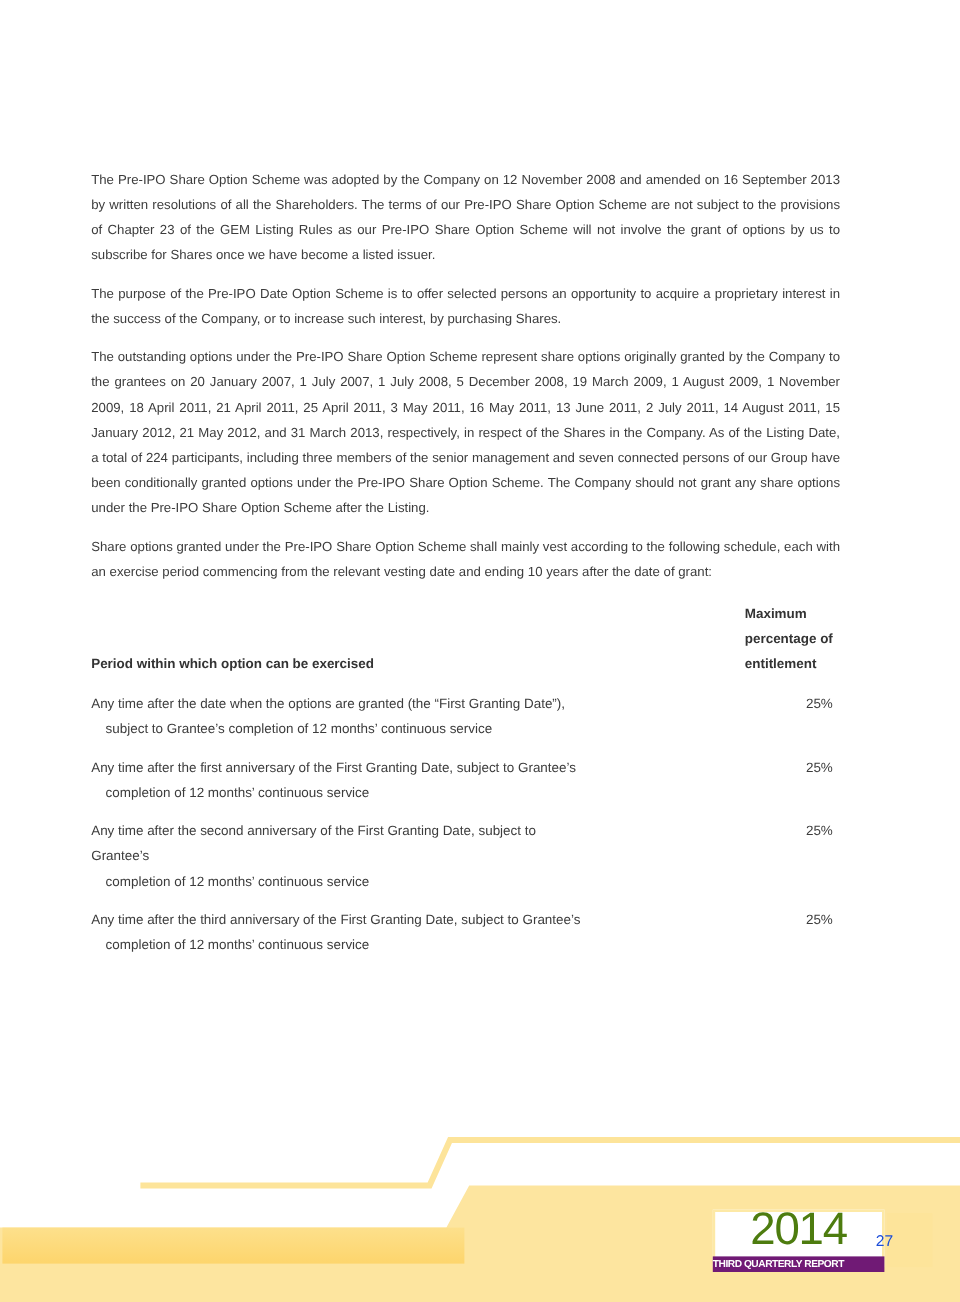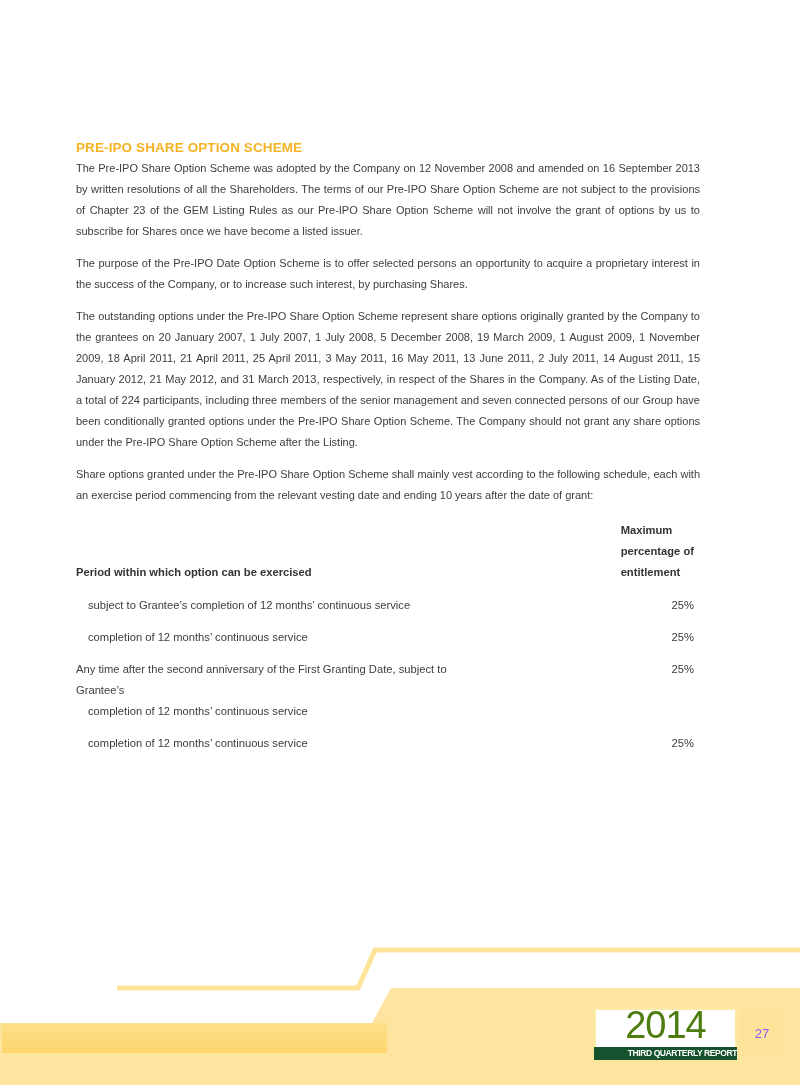--- a/index.html
+++ b/index.html
@@ -14,65 +14,67 @@
   .row { display:flex; justify-content:space-between; font-size:11.2px; line-height:21px; margin-bottom:11px; color:#3c3c3c; }
   .row .desc { width:420px; }
   .row .desc .l1 { display:block; }
   .row .desc .l2 { display:block; padding-left:12px; }
   .row .pct { text-align:right; }
   
   .footer { position:absolute; left:0; top:930px; width:800px; height:155px; }
   .footer svg { position:absolute; left:0; top:0; }
   .logo-box { position:absolute; left:594px; top:1008px; width:143px; height:48px; background:#fff; border:2px solid #fde9a6; box-sizing:border-box; }
   .logo-year { position:absolute; left:594px; top:1005px; width:143px; text-align:center; font-size:38px; line-height:40px; color:#4d7c0f; font-family:"Liberation Sans", sans-serif; font-weight:normal; letter-spacing:-1px; }
-  .logo-sub { position:absolute; left:594px; top:1047px; width:143px; height:13px; background:#14532d; color:#fff; font-size:8.5px; font-weight:bold; line-height:13px; text-align:right; letter-spacing:-0.4px; }
+  .logo-sub { position:absolute; left:594px; top:1047px; width:143px; height:13px; background:#701a75; color:#fff; font-size:8.5px; font-weight:bold; line-height:13px; text-align:left; letter-spacing:-0.4px; }
   .page-box { position:absolute; left:739px; top:1011px; width:38px; height:45px; background:#fde49a; }
-  .page-num { position:absolute; left:743px; top:1011px; width:38px; height:45px; line-height:45px; text-align:center; font-size:13px; color:#8b5cf6; }
+  .page-num { position:absolute; left:718px; top:1011px; width:38px; height:45px; line-height:45px; text-align:center; font-size:13px; color:#1d4ed8; }
 </style>
 </head>
 <body>
 
 <div class="content">
-  <h2 class="heading">PRE-IPO SHARE OPTION SCHEME</h2>
   <p class="para">The Pre-IPO Share Option Scheme was adopted by the Company on 12 November 2008 and amended on 16 September 2013 by written resolutions of all the Shareholders. The terms of our Pre-IPO Share Option Scheme are not subject to the provisions of Chapter 23 of the GEM Listing Rules as our Pre-IPO Share Option Scheme will not involve the grant of options by us to subscribe for Shares once we have become a listed issuer.</p>
   <p class="para">The purpose of the Pre-IPO Date Option Scheme is to offer selected persons an opportunity to acquire a proprietary interest in the success of the Company, or to increase such interest, by purchasing Shares.</p>
   <p class="para">The outstanding options under the Pre-IPO Share Option Scheme represent share options originally granted by the Company to the grantees on 20 January 2007, 1 July 2007, 1 July 2008, 5 December 2008, 19 March 2009, 1 August 2009, 1 November 2009, 18 April 2011, 21 April 2011, 25 April 2011, 3 May 2011, 16 May 2011, 13 June 2011, 2 July 2011, 14 August 2011, 15 January 2012, 21 May 2012, and 31 March 2013, respectively, in respect of the Shares in the Company. As of the Listing Date, a total of 224 participants, including three members of the senior management and seven connected persons of our Group have been conditionally granted options under the Pre-IPO Share Option Scheme. The Company should not grant any share options under the Pre-IPO Share Option Scheme after the Listing.</p>
   <p class="para">Share options granted under the Pre-IPO Share Option Scheme shall mainly vest according to the following schedule, each with an exercise period commencing from the relevant vesting date and ending 10 years after the date of grant:</p>
 
   <div class="table">
     <div class="thead">
       <div>Period within which option can be exercised</div>
       <div class="col-right">
         <div>Maximum</div>
         <div>percentage of</div>
         <div>entitlement</div>
       </div>
     </div>
 
     <div class="row">
       <div class="desc">
+        <span class="l1">Any time after the date when the options are granted (the “First Granting Date”),</span>
         <span class="l2">subject to Grantee’s completion of 12 months’ continuous service</span>
       </div>
       <div class="pct">25%</div>
     </div>
     <div class="row">
       <div class="desc">
+        <span class="l1">Any time after the first anniversary of the First Granting Date, subject to Grantee’s</span>
         <span class="l2">completion of 12 months’ continuous service</span>
       </div>
       <div class="pct">25%</div>
     </div>
     <div class="row">
       <div class="desc">
         <span class="l1">Any time after the second anniversary of the First Granting Date, subject to Grantee’s</span>
         <span class="l2">completion of 12 months’ continuous service</span>
       </div>
       <div class="pct">25%</div>
     </div>
     <div class="row">
       <div class="desc">
+        <span class="l1">Any time after the third anniversary of the First Granting Date, subject to Grantee’s</span>
         <span class="l2">completion of 12 months’ continuous service</span>
       </div>
       <div class="pct">25%</div>
     </div>
   </div>
 </div>
 
 <div class="footer">
   <svg width="800" height="155" viewBox="0 0 800 155">
     <defs>

